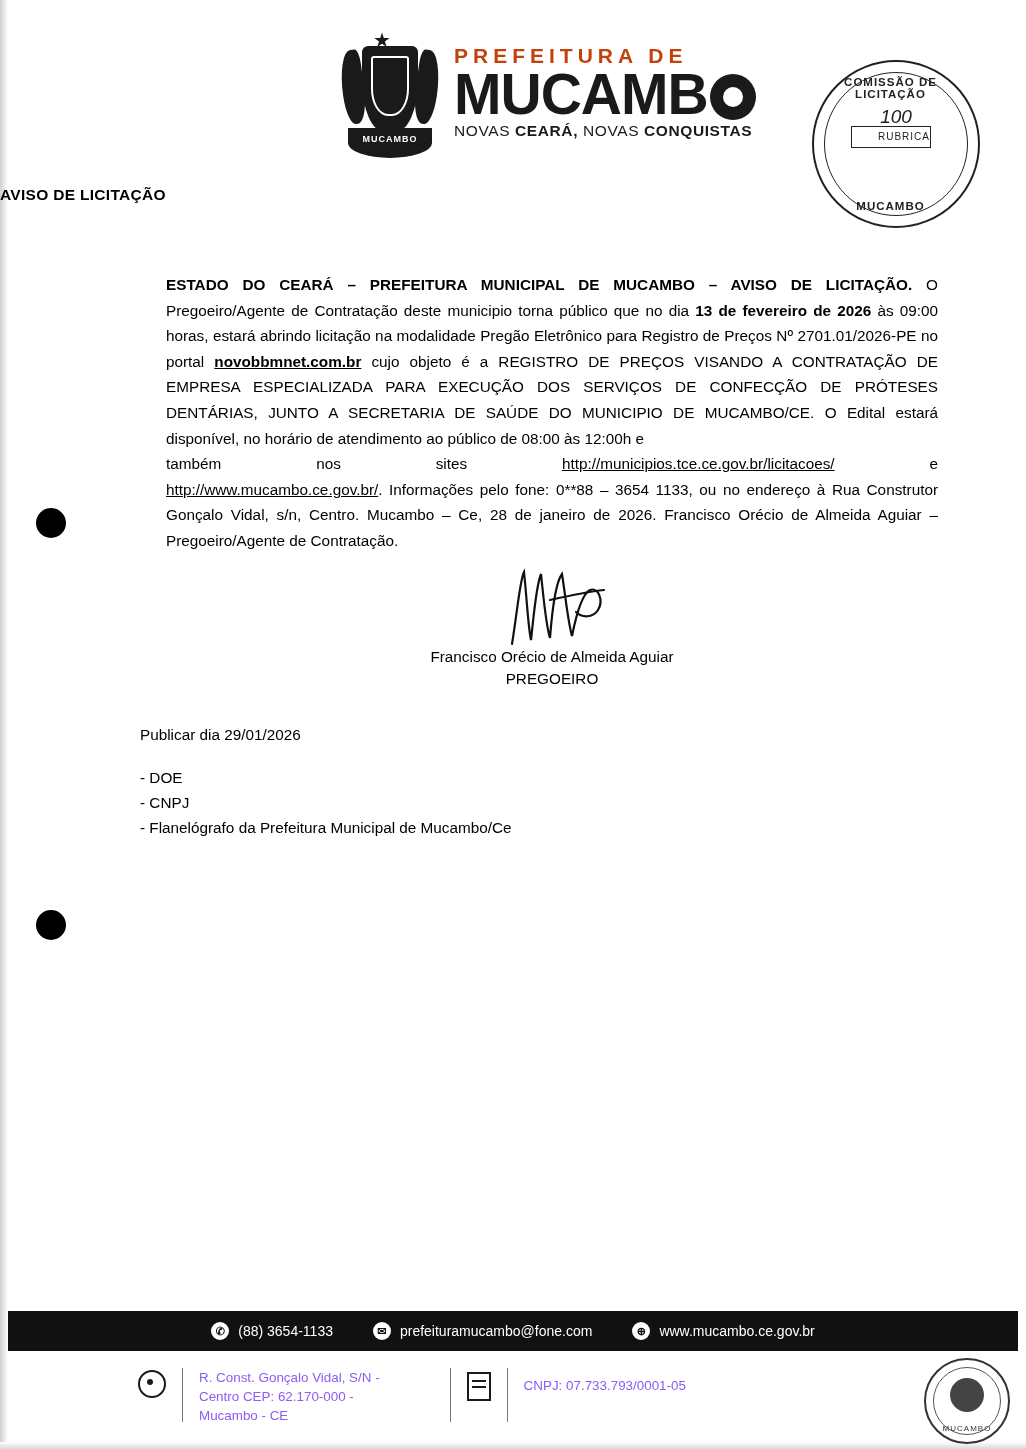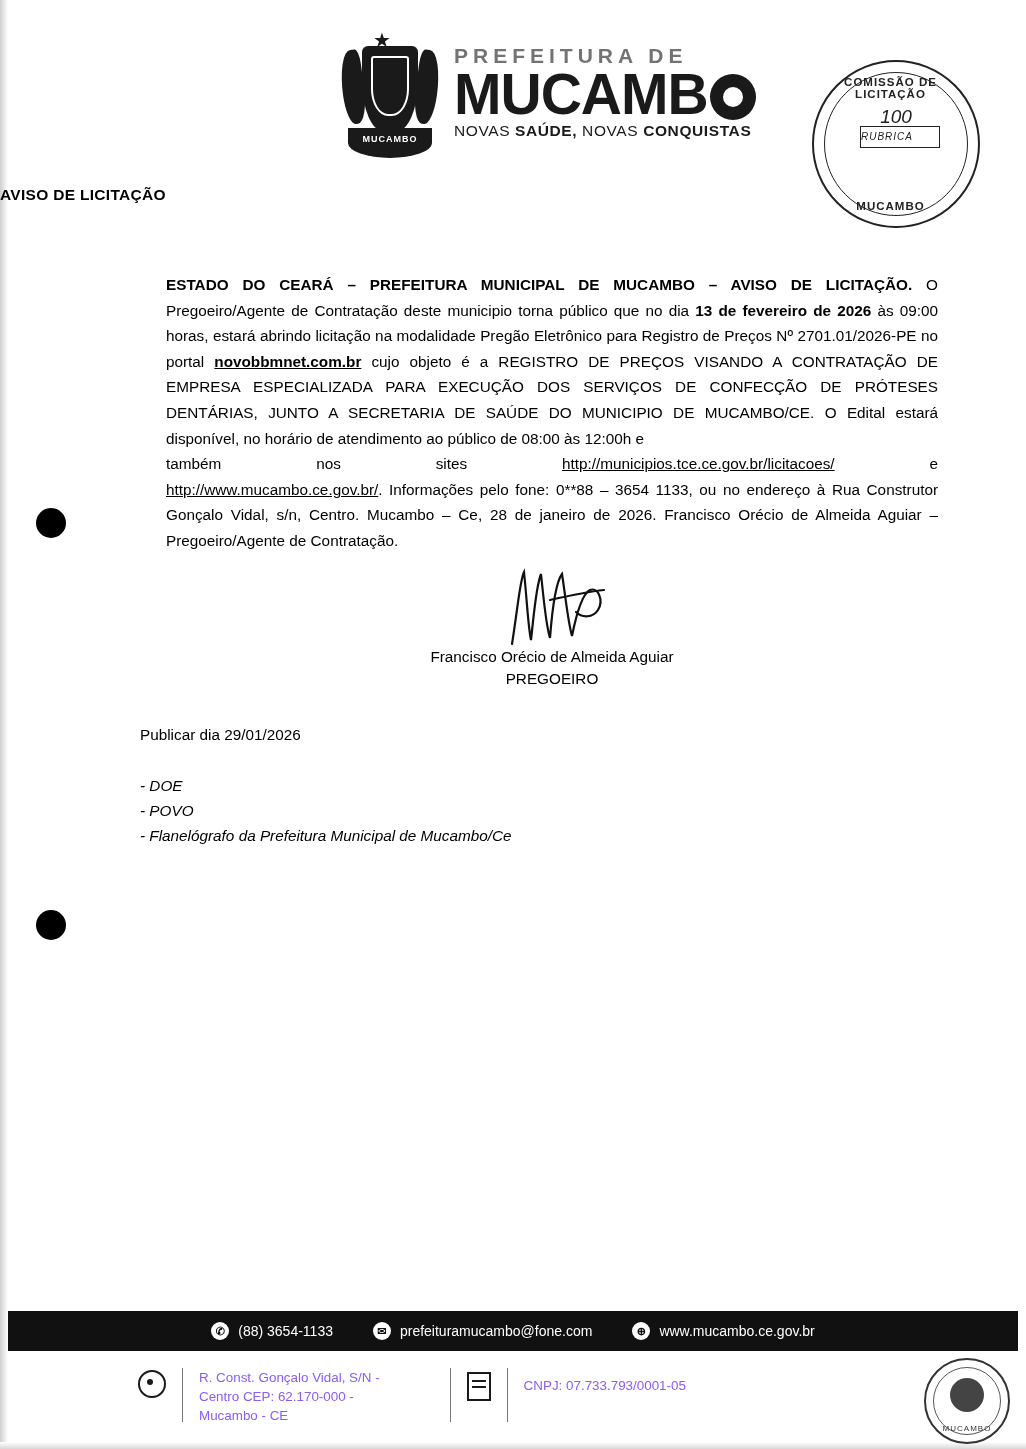--- a/index.html
+++ b/index.html
@@ -108,21 +108,21 @@
     font-weight: bold;
   }
   .wordmark {
     margin-left: 14px;
     padding-top: 12px;
   }
   .wordmark .line1 {
     font-size: 21px;
     letter-spacing: 5px;
     font-weight: bold;
-    color: #737373;
+    color: #c2410c;
   }
   .wordmark .line2 {
     font-size: 57px;
     letter-spacing: -1px;
     font-weight: bold;
     line-height: 52px;
     color: #1a1a1a;
     position: relative;
   }
   .wordmark .line2 .o-mark {
@@ -175,30 +175,29 @@
     left: 0; right: 11px;
     text-align: center;
     font-size: 11.5px;
     font-weight: bold;
     letter-spacing: 1px;
   }
   .stamp .arc-top { top: 14px; }
   .stamp .arc-bottom { bottom: 14px; }
   .stamp .inner-box {
     position: absolute;
-    left: 46px;
+    left: 37px;
     top: 64px;
     width: 78px;
     height: 20px;
     border: 1px solid #222;
     font-size: 10px;
-    text-align: left;
+    text-align: right;
     line-height: 20px;
     letter-spacing: 1px;
-    font-style: italic;
   }
   .stamp .num {
     position: absolute;
     left: 0; right: 0;
     top: 44px;
     text-align: center;
     font-size: 19px;
     font-style: italic;
   }
 
@@ -254,21 +253,21 @@
   }
 
   
   .publish {
     position: absolute;
     left: 140px;
     top: 722px;
     font-size: 15.3px;
     line-height: 25px;
   }
-  .publish .list { margin-top: 26px; font-style: italic; }
+  .publish .list { margin-top: 18px; }
   .publish .list div { white-space: nowrap; }
 
   
   .hole {
     position: absolute;
     left: 36px;
     width: 30px;
     height: 30px;
     border-radius: 50%;
     background: #000000;
@@ -430,21 +429,21 @@
         <div class="ribbon">
           <span>MUCAMBO</span>
         </div>
       </div>
       <div class="wordmark">
         <div class="line1">PREFEITURA DE</div>
         <div class="line2">
           <span>MUCAMB</span><span class="o-mark"></span>
         </div>
         <div class="line3">
-          <span>NOVAS </span><b>SAÚDE,</b><span> NOVAS </span><b>CONQUISTAS</b>
+          <span>NOVAS </span><b>CEARÁ,</b><span> NOVAS </span><b>CONQUISTAS</b>
         </div>
       </div>
     </div>
 
     <div class="stamp">
       <div class="ring"></div>
       <div class="arc-top">COMISSÃO DE LICITAÇÃO</div>
       <div class="num">100</div>
       <div class="inner-box">RUBRICA</div>
       <div class="arc-bottom">MUCAMBO</div>
@@ -474,21 +473,21 @@
       </svg>
     </div>
     <div class="sign-name">Francisco Orécio de Almeida Aguiar</div>
     <div class="sign-role">PREGOEIRO</div>
   </div>
 
   <div class="publish">
     <div>Publicar dia 29/01/2026</div>
     <div class="list">
       <div>- DOE</div>
-      <div>- POVO</div>
+      <div>- CNPJ</div>
       <div>- Flanelógrafo da Prefeitura Municipal de Mucambo/Ce</div>
     </div>
   </div>
 
   <div class="hole h1"></div>
   <div class="hole h2"></div>
 
   <div class="footer-bar">
     <div class="fitem">
       <span class="fico">✆</span>

